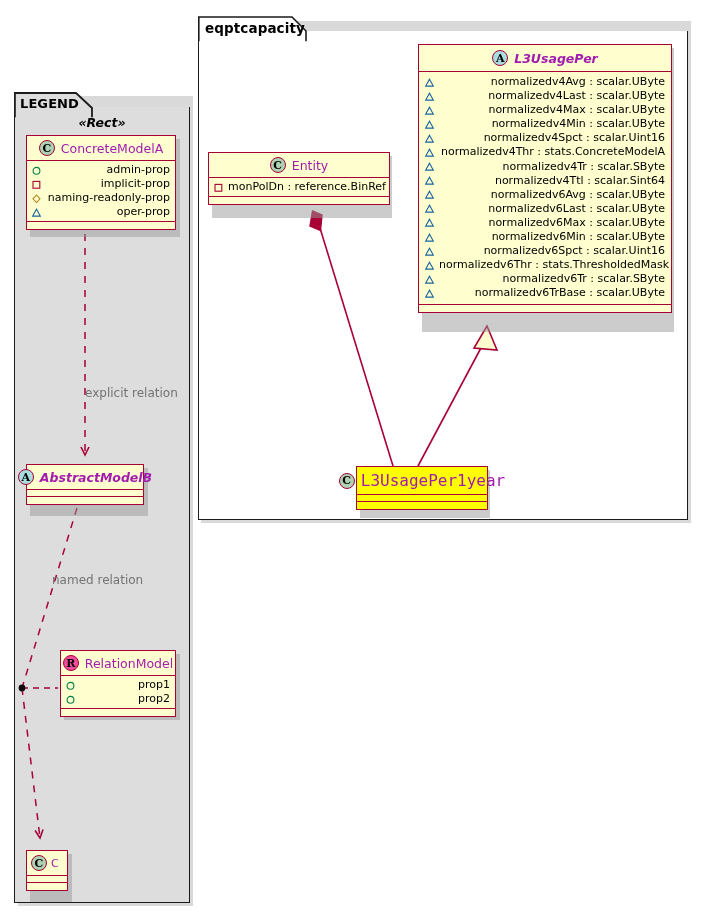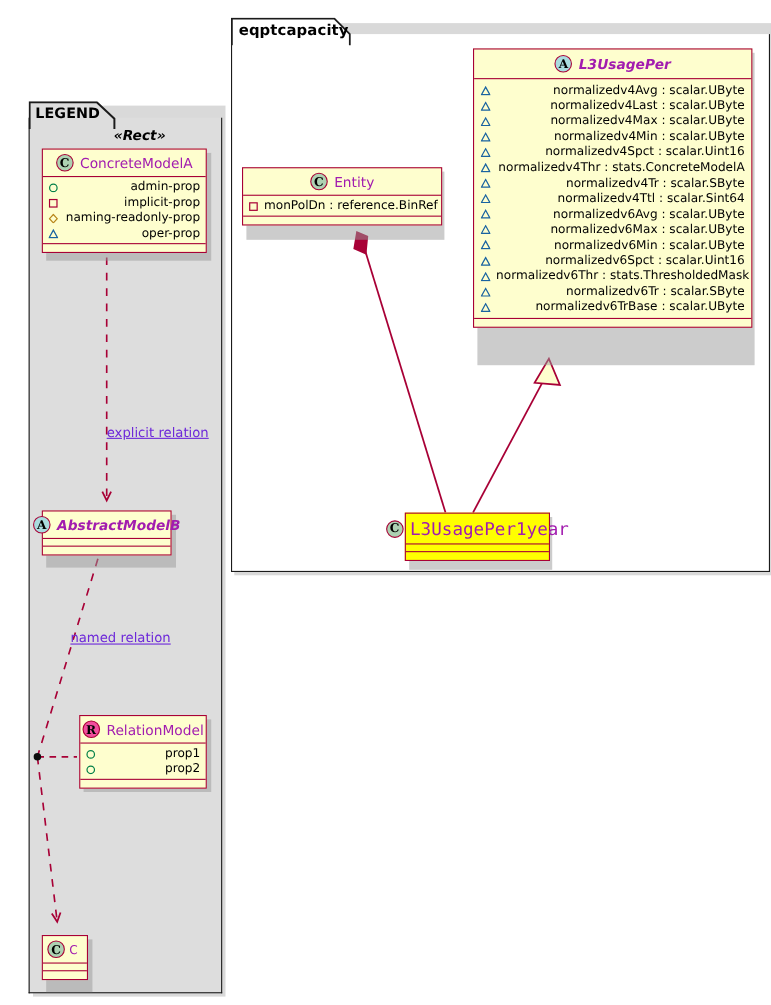--- a/index.html
+++ b/index.html
@@ -1,21 +1,21 @@
 <!DOCTYPE html>
 <html><head>
 <meta charset="utf-8">
 <style>
   html,body{margin:0;padding:0;}
   body{
     width:701px;height:914px;background:#ffffff;position:relative;
     font-family:"DejaVu Sans","Liberation Sans",sans-serif;
     -webkit-font-smoothing:antialiased;overflow:hidden;
   }
-  .canvas{position:absolute;left:12px;top:0;width:598px;height:914px;}
+  .canvas{position:absolute;left:0;top:0;width:598px;height:914px;}
   svg.wires{position:absolute;left:0;top:0;width:701px;height:914px;pointer-events:none;}
   .frame-shadow{position:absolute;background:#b9b9b9;opacity:.55;}
   .frame-tab-label{
     position:absolute;font-weight:bold;font-size:13.5px;color:#000;
     white-space:nowrap;letter-spacing:.1px;
   }
   .frame-body{position:absolute;box-sizing:border-box;}
 
   
   .cls{
@@ -36,21 +36,21 @@
     padding:2px 5px 2px 5px;border-bottom:1.3px solid #A80036;
   }
   .cls-empty{height:6px;border-bottom:1.3px solid #A80036;}
   .cls-foot{height:7px;}
   .attr{
     display:flex;align-items:center;gap:5px;
     font-size:11px;line-height:14.1px;color:#000;white-space:nowrap;justify-content:space-between;
   }
   .stereo{
     position:absolute;width:100%;text-align:center;
-    font-size:12.5px;font-style:italic;font-weight:bold;color:#000;padding-left:13px;
+    font-size:12.5px;font-style:italic;font-weight:bold;color:#000;
   }
 
   
   .cls.hl{background:#FFFF00;border-color:#A80036;}
   .cls.hl .cls-hdr{border-bottom-color:#A80036;}
   .cls.hl .cls-name{font-family:"DejaVu Sans Mono","Liberation Mono",monospace;font-size:16px;}
 
   
   .badge{
     width:16px;height:16px;border-radius:50%;flex:0 0 16px;
@@ -61,21 +61,21 @@
   .badge-C{background:#ADD1B2;border:1.3px solid #A80036;color:#000;}
   .badge-A{background:#A9DCDF;border:1.3px solid #A80036;color:#000;}
   .badge-R{background:#F24D9D;border:1.3px solid #A80036;color:#000;}
 
   
   .gi{width:9px;height:9px;flex:0 0 9px;position:relative;display:inline-block;}
   .gi svg{display:block;}
 
   
   .elabel{
-    position:absolute;font-size:12px;color:#6d28d9;white-space:nowrap;background:transparent;text-decoration:underline;
+    position:absolute;font-size:12px;color:#737373;white-space:nowrap;background:transparent;
   }
 </style>
 </head>
 <body>
 
 <div class="canvas">
 
   <div class="frame-shadow" style="left:201px;top:21px;width:490px;height:502px;"></div>
 
   <div class="frame-body" style="left:198px;top:31px;width:490px;height:489px;border:1.6px solid #1b1b1b;border-top:none;background:#ffffff;box-sizing:border-box;"></div>
@@ -296,20 +296,28 @@
             </svg>
           </span>
           <span>normalizedv6Avg : scalar.UByte</span>
         </div>
         <div class="attr">
           <span class="gi">
             <svg width="9" height="9">
               <path d="M4.5,1.2 L8.3,8.1 L0.7,8.1 Z" fill="none" stroke="#1963A0" stroke-width="1.1"></path>
             </svg>
           </span>
+          <span>normalizedv6Last : scalar.UByte</span>
+        </div>
+        <div class="attr">
+          <span class="gi">
+            <svg width="9" height="9">
+              <path d="M4.5,1.2 L8.3,8.1 L0.7,8.1 Z" fill="none" stroke="#1963A0" stroke-width="1.1"></path>
+            </svg>
+          </span>
           <span>normalizedv6Max : scalar.UByte</span>
         </div>
         <div class="attr">
           <span class="gi">
             <svg width="9" height="9">
               <path d="M4.5,1.2 L8.3,8.1 L0.7,8.1 Z" fill="none" stroke="#1963A0" stroke-width="1.1"></path>
             </svg>
           </span>
           <span>normalizedv6Min : scalar.UByte</span>
         </div>

